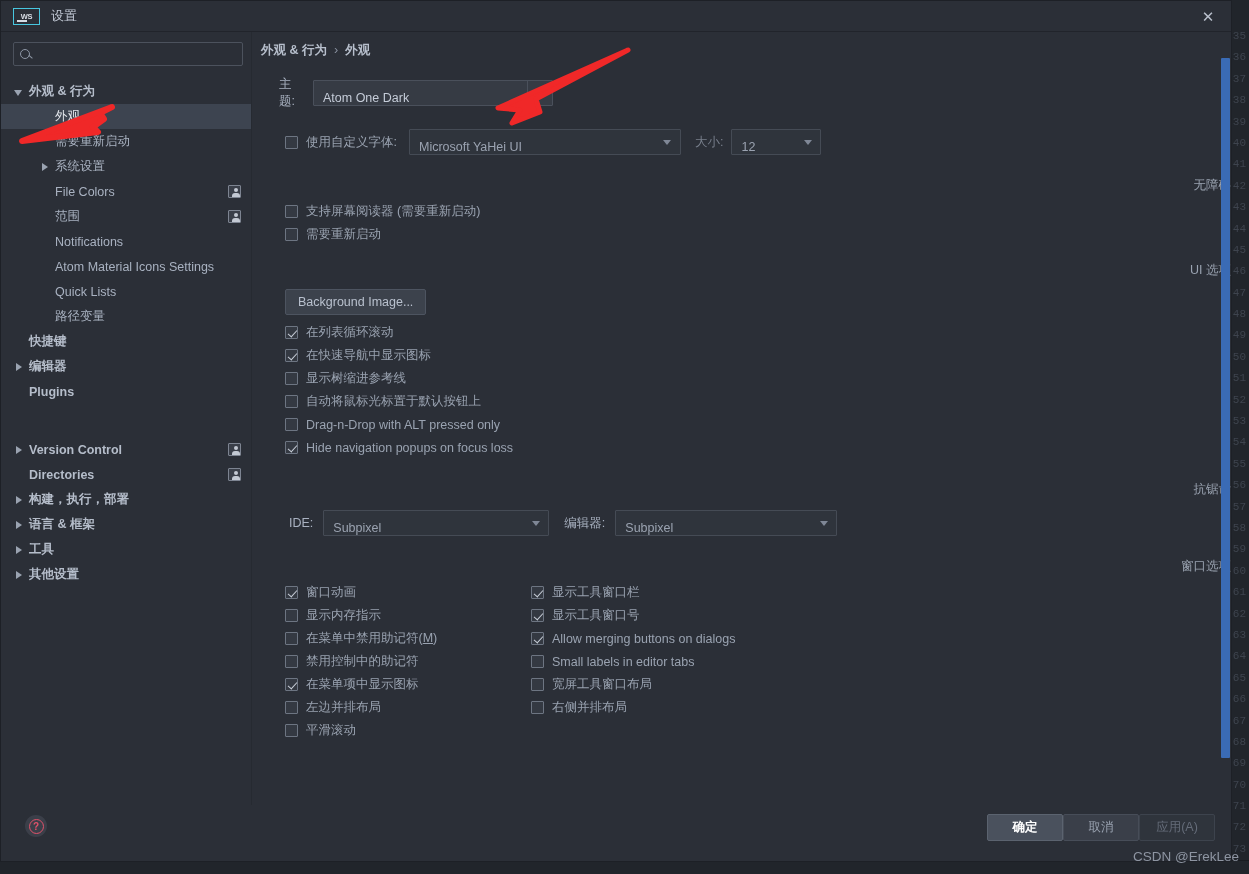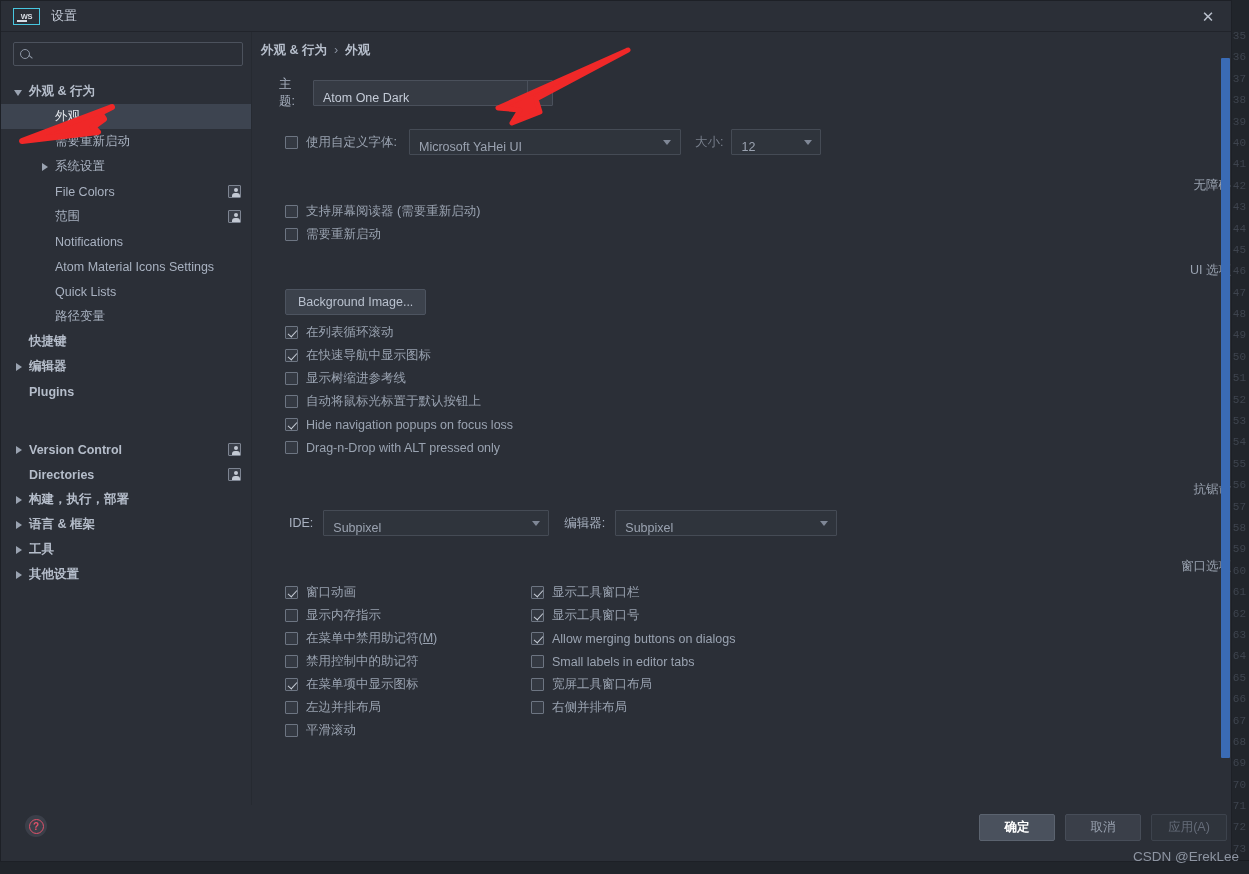--- a/index.html
+++ b/index.html
@@ -205,21 +205,21 @@
   .help-btn{
     position:absolute; left:24px; top:10px; width:22px; height:22px;
     border-radius:50%; background:#3b3f49;
     display:flex; align-items:center; justify-content:center; cursor:pointer;
   }
   .help-btn span{
     width:15px; height:15px; border-radius:50%; border:1.4px solid #e0526a;
     color:#e0526a; font-size:10px; display:flex; align-items:center; justify-content:center;
     font-weight:bold;
   }
-  .footer-btns{ position:absolute; right:4px; top:9px; display:flex; gap:10px; }
+  .footer-btns{ position:absolute; right:16px; top:9px; display:flex; }
   .fbtn{
     width:76px; height:27px; border-radius:2px; font-size:12.5px;
     display:flex; align-items:center; justify-content:center; cursor:pointer;
     font-family:inherit;
   }
   .fbtn.primary{ background:#4a515d; border:1px solid #5b6personally; border:1px solid #5b636f; color:#ffffff; font-weight:bold; }
   .fbtn.normal{ background:#3a3f49; border:1px solid #474d58; color:#9aa3b1; }
   .fbtn.disabled{ background:#2f343c; border:1px solid #3d434d; color:#656c79; }
 
   .watermark{
@@ -449,26 +449,26 @@
             </div>
             <div class="cb-row">
               <span class="cb"></span>
               <span class="cb-label">显示树缩进参考线</span>
             </div>
             <div class="cb-row">
               <span class="cb"></span>
               <span class="cb-label">自动将鼠标光标置于默认按钮上</span>
             </div>
             <div class="cb-row">
+              <span class="cb"></span>
+              <span class="cb-label">Drag-n-Drop with ALT pressed only</span>
+            </div>
+            <div class="cb-row">
               <span class="cb checked"></span>
               <span class="cb-label">Hide navigation popups on focus loss</span>
-            </div>
-            <div class="cb-row">
-              <span class="cb"></span>
-              <span class="cb-label">Drag-n-Drop with ALT pressed only</span>
             </div>
           </div>
 
         
 
         
         <div class="section-title" style="margin-top:22px;">抗锯齿</div>
         <div class="row" style="margin-top:12px;">
           <span class="lbl" style="margin-left:28px;">IDE:</span>
           <div class="combo flat" style="width:226px; margin-left:10px;">

